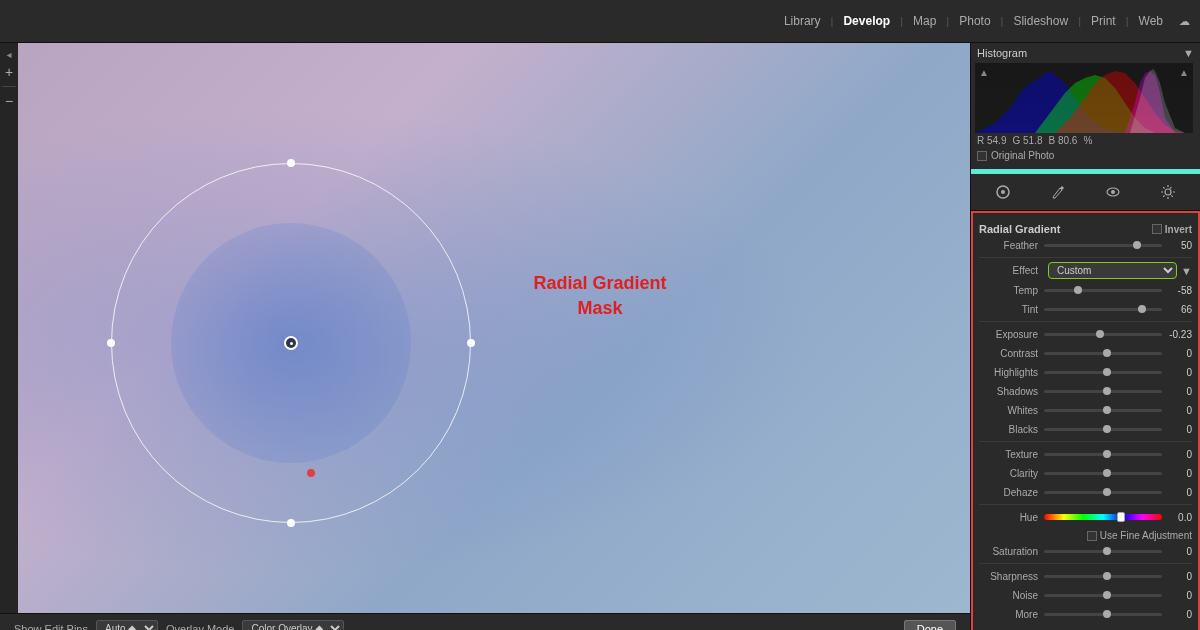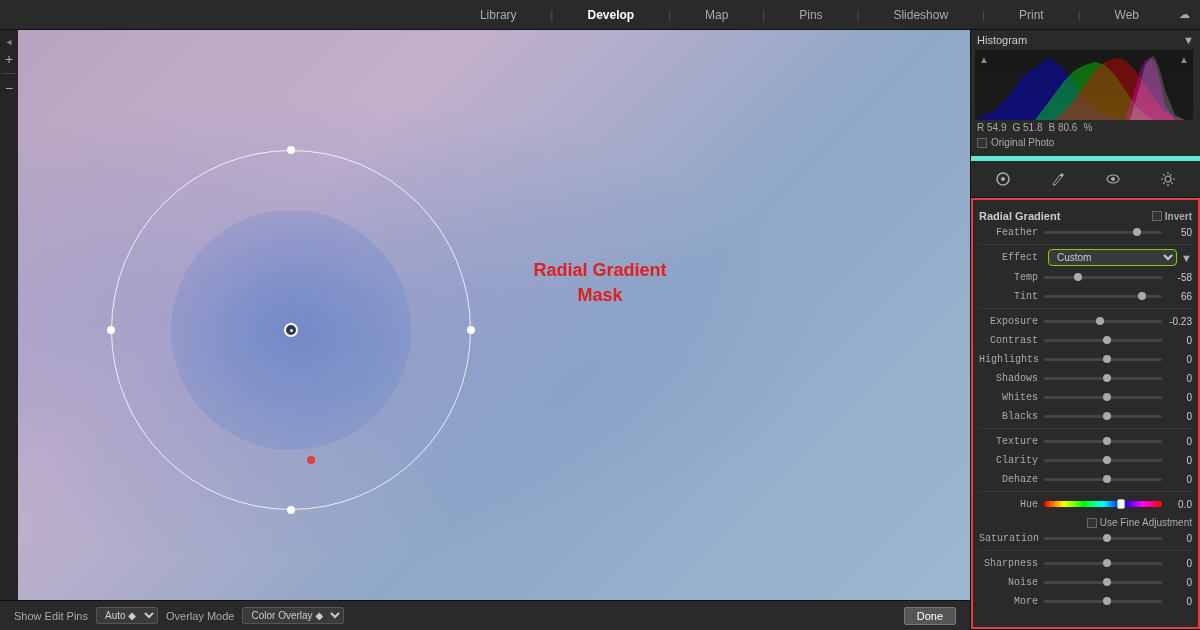--- a/index.html
+++ b/index.html
@@ -8,28 +8,27 @@
       height: 630px;
       background: #1a1a1a;
       font-family: Arial, sans-serif;
       font-size: 11px;
       color: #ccc;
       overflow: hidden;
     }
 
     
     #top-nav {
-      height: 30px;
+      height: 43px;
       background: #2a2a2a;
       display: flex;
       align-items: center;
       justify-content: flex-end;
       padding-right: 10px;
       border-bottom: 1px solid #111;
-      gap: 24px;
     }
     .nav-item {
       color: #aaa;
       margin: 0 8px;
       cursor: pointer;
       font-size: 12px;
     }
     .nav-item.active {
       color: #fff;
       font-weight: bold;
@@ -239,21 +238,20 @@
       margin-bottom: 3px;
       min-height: 16px;
     }
     .panel-label {
       color: #aaa;
       font-size: 10px;
       width: 65px;
       flex-shrink: 0;
       text-align: right;
       padding-right: 6px;
-      font-family: Liberation Mono, monospace;
     }
     .panel-value {
       color: #ccc;
       font-size: 10px;
       width: 30px;
       text-align: right;
       flex-shrink: 0;
     }
     .slider-track {
       flex: 1;
@@ -374,21 +372,21 @@
 </head>
 <body>
 
 <div id="top-nav">
   <span class="nav-item">Library</span>
   <span class="nav-sep">|</span>
   <span class="nav-item active">Develop</span>
   <span class="nav-sep">|</span>
   <span class="nav-item">Map</span>
   <span class="nav-sep">|</span>
-  <span class="nav-item">Pins</span>
+  <span class="nav-item">Photo</span>
   <span class="nav-sep">|</span>
   <span class="nav-item">Slideshow</span>
   <span class="nav-sep">|</span>
   <span class="nav-item">Print</span>
   <span class="nav-sep">|</span>
   <span class="nav-item">Web</span>
   <span class="nav-cloud">☁</span>
 </div>
 
 <div id="main">

